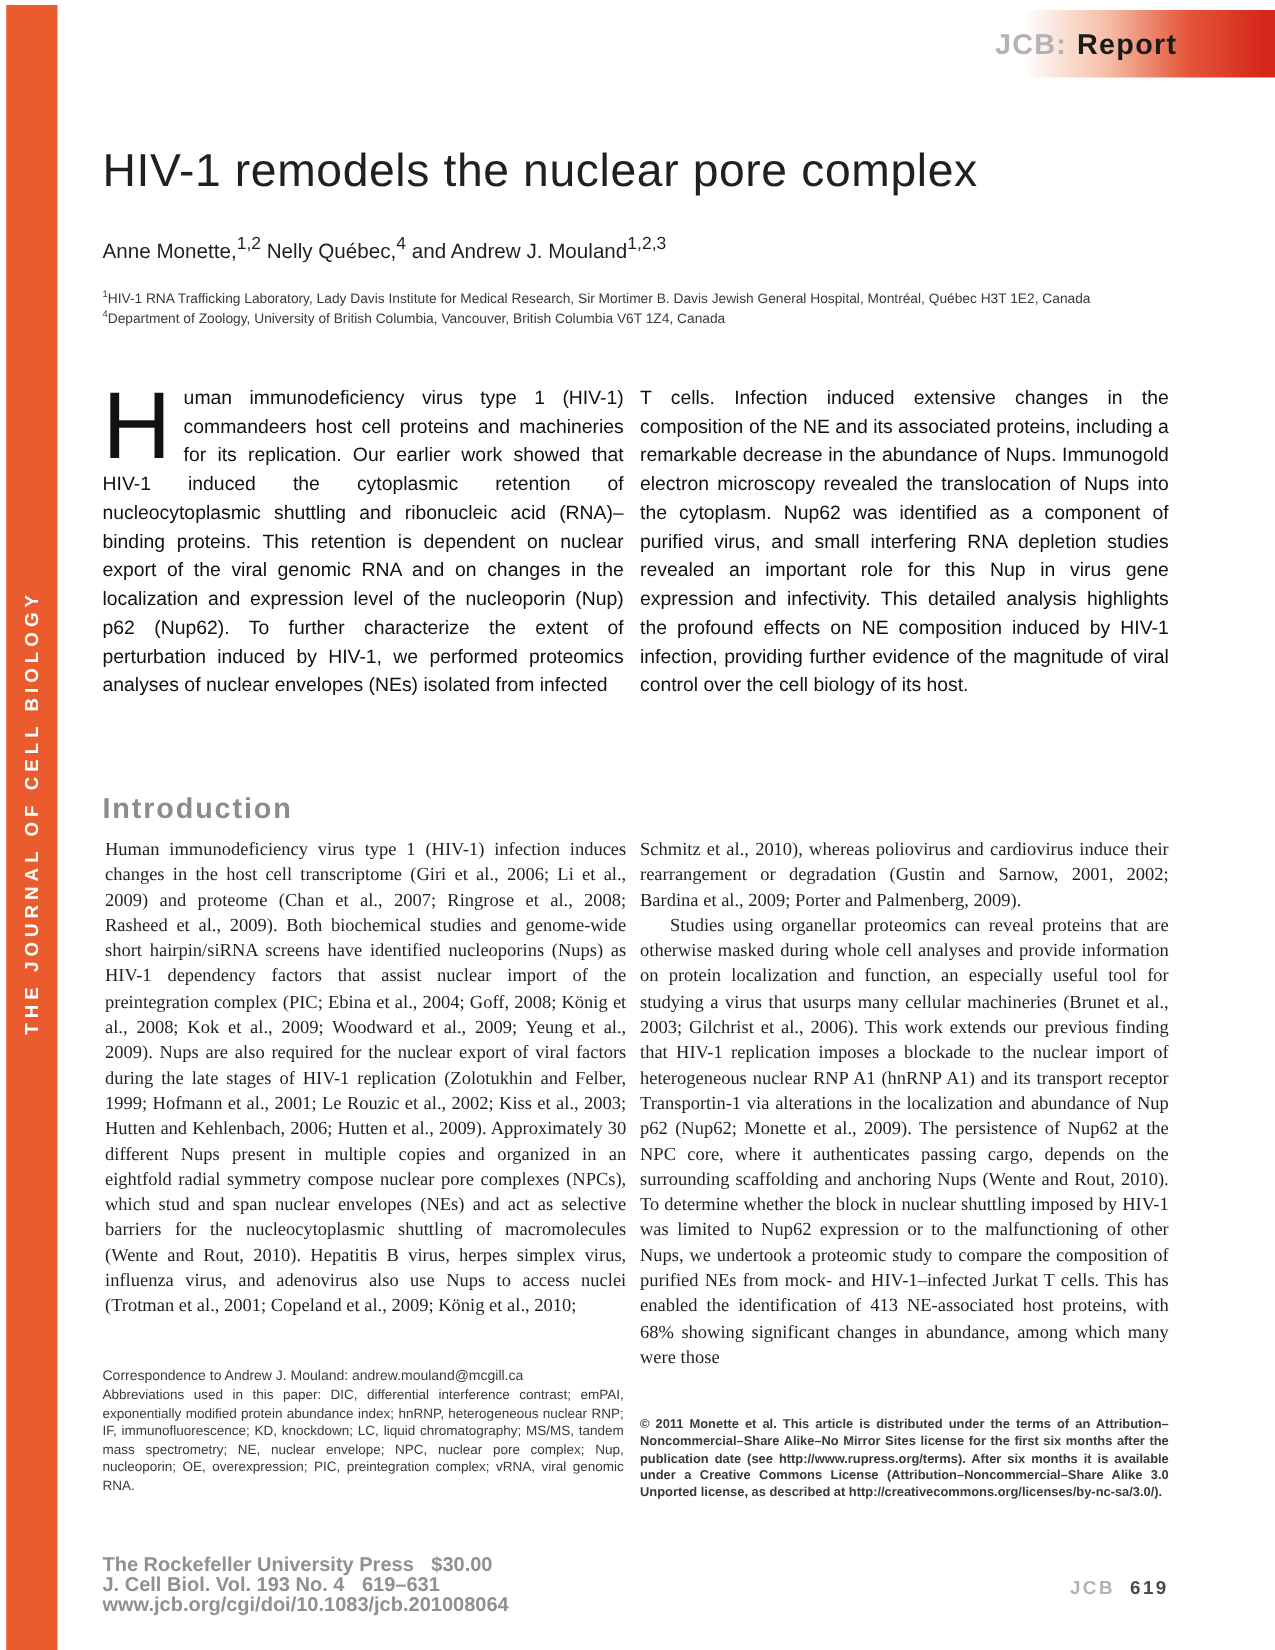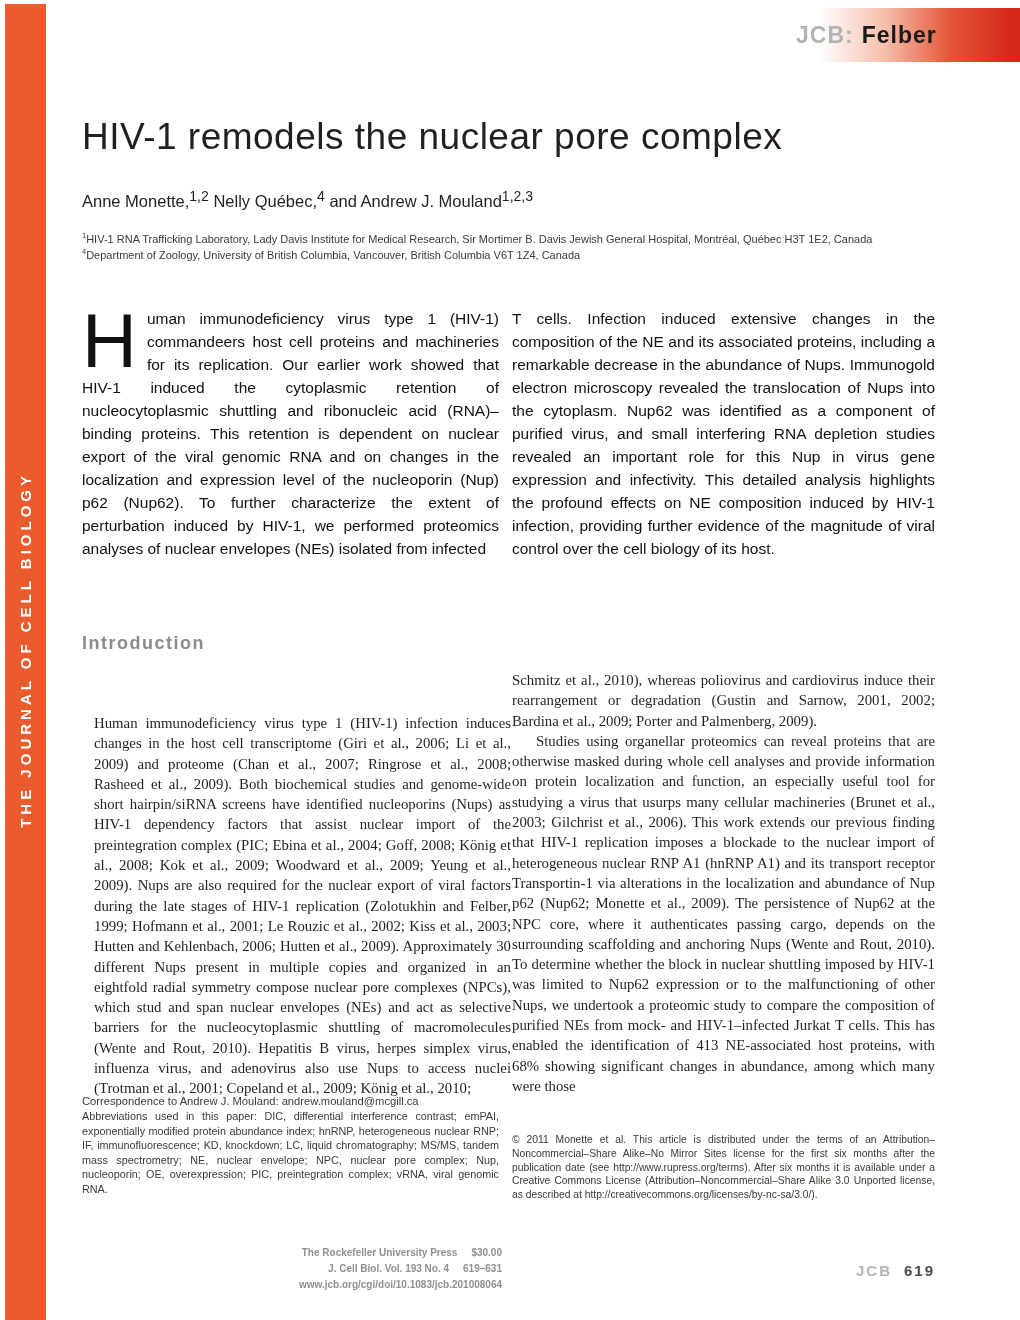--- a/index.html
+++ b/index.html
@@ -79,50 +79,50 @@
   .dropcap{
     float:left;
     font-size:76px;line-height:60px;
     font-weight:400;
     margin:4px 10px 0 0;
     color:#111111;
   }
   
   .intro-heading{
     position:absolute;left:82px;top:633px;
-    font-size:18px;font-weight:bold;letter-spacing:1.5px;
+    font-size:23px;font-weight:bold;letter-spacing:1.5px;
     color:var(--heading-gray);
   }
   .body-col{
     position:absolute;top:670px;overflow:hidden;
     font-family:"Liberation Serif",serif;
     font-size:14.8px;line-height:20.3px;text-align:justify;color:var(--ink);
   }
-  .body-col.c1{left:94px;width:417px;height:396px;margin-top:43px;}
+  .body-col.c1{left:84px;width:417px;height:396px;}
   .body-col.c2{left:512px;width:423px;height:470px;}
   .body-col p.indent{text-indent:24px;}
   
   .footnotes{
     position:absolute;left:82px;top:1094px;width:417px;
     color:var(--soft-ink);
   }
   .correspondence{font-size:11.2px;line-height:15px;margin-bottom:0;}
   .abbreviations{font-size:10.8px;line-height:14.6px;text-align:justify;}
   
   .copyright{
     position:absolute;left:512px;top:1133px;width:423px;
     font-size:10.3px;line-height:13.8px;text-align:justify;
     color:var(--soft-ink);
+    font-weight:bold;
   }
   
   .footer-left{
     position:absolute;left:82px;top:1245px;width:420px;
-    font-size:10px;line-height:15.8px;font-weight:bold;
+    font-size:16px;line-height:15.8px;font-weight:bold;
     color:var(--footer-gray);
-    text-align:right;
   }
   .footer-left .gap{display:inline-block;width:14px;}
   .footer-right{
     position:absolute;right:85px;top:1262px;
     font-size:15px;font-weight:bold;letter-spacing:2px;
   }
   .footer-brand{color:var(--kicker-gray);margin-right:12px;}
   .footer-page{color:#4a4a4c;}
 </style>
 </head>
@@ -131,21 +131,21 @@
 <div class="page">
 
   <div class="side-bar">
     <div class="side-bar-text-wrap">
       <span class="side-bar-text">THE JOURNAL OF CELL BIOLOGY</span>
     </div>
   </div>
 
   <div class="kicker-band">
     <div class="kicker-text">
-      <span class="kicker-gray">JCB:</span><span class="kicker-black">Felber</span>
+      <span class="kicker-gray">JCB:</span><span class="kicker-black">Report</span>
     </div>
   </div>
 
   <h1 class="title">HIV-1 remodels the nuclear pore complex</h1>
 
   <div class="authors">
     <span><span>Anne Monette,</span><sup>1,2</sup></span><span><span> Nelly Québec,</span><sup>4</sup></span><span><span> and Andrew J. Mouland</span><sup>1,2,3</sup></span>
   </div>
 
   <div class="affiliations">

